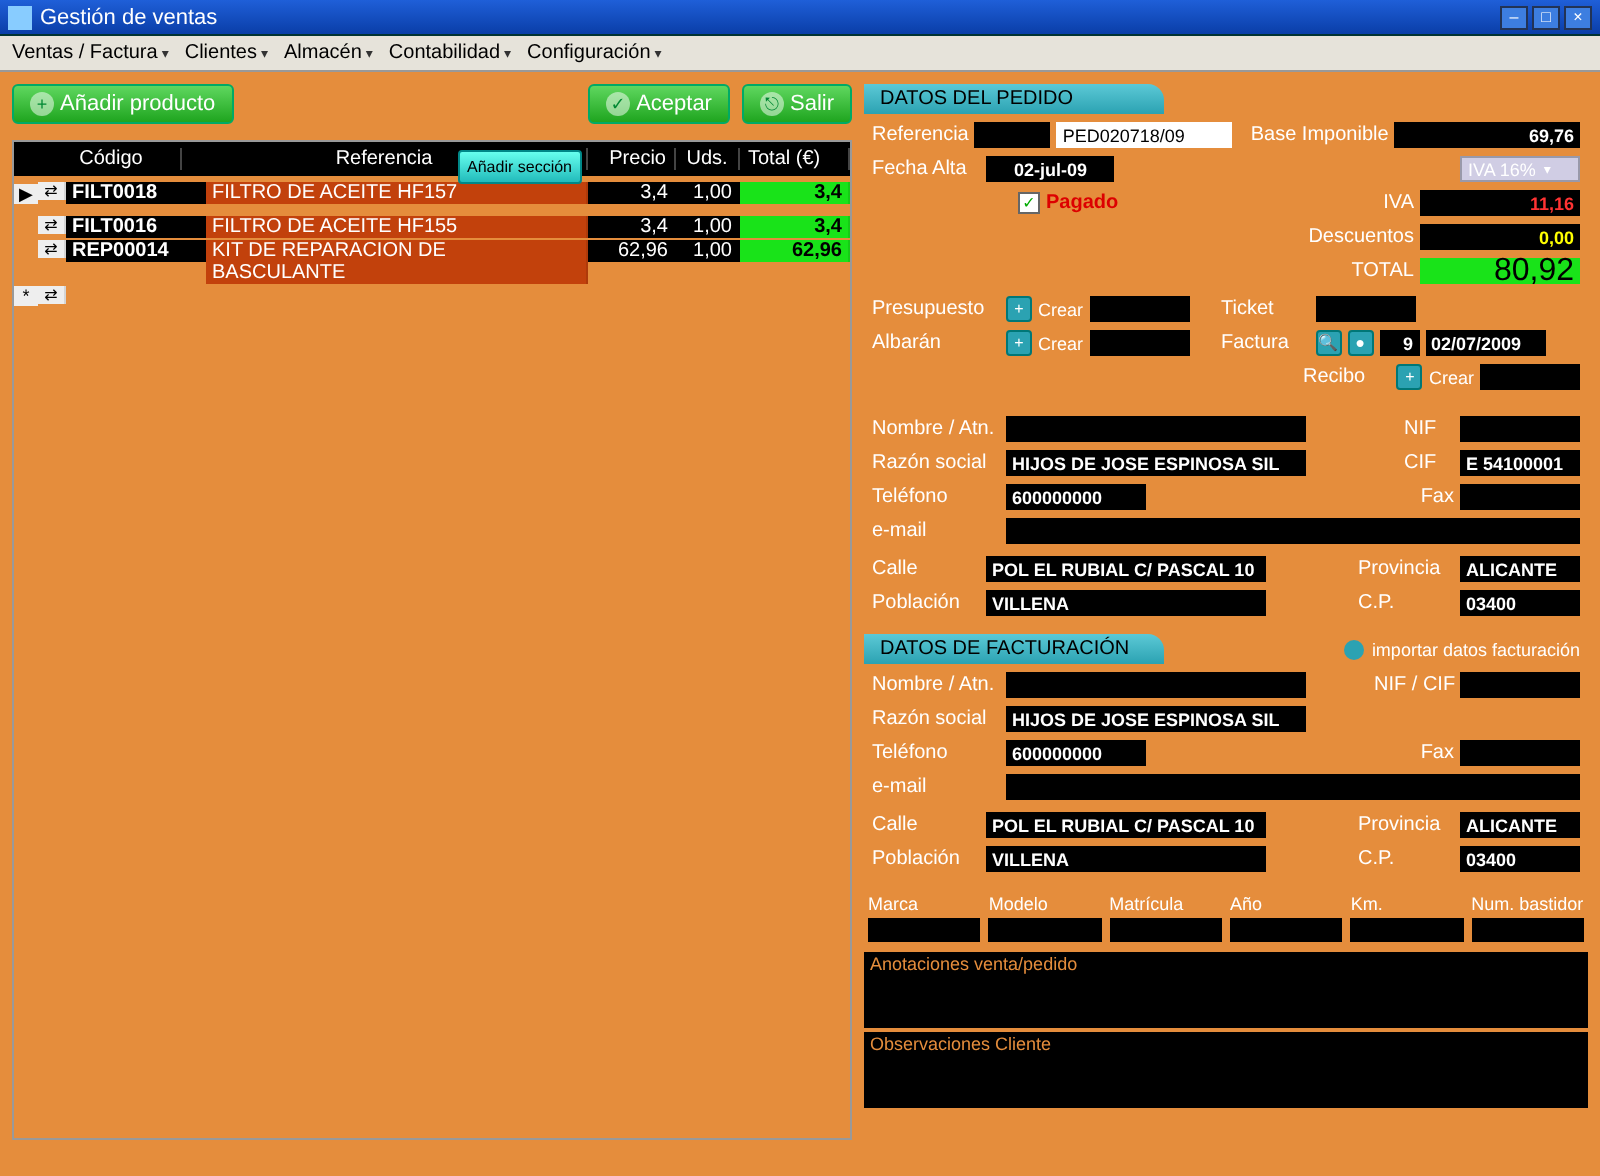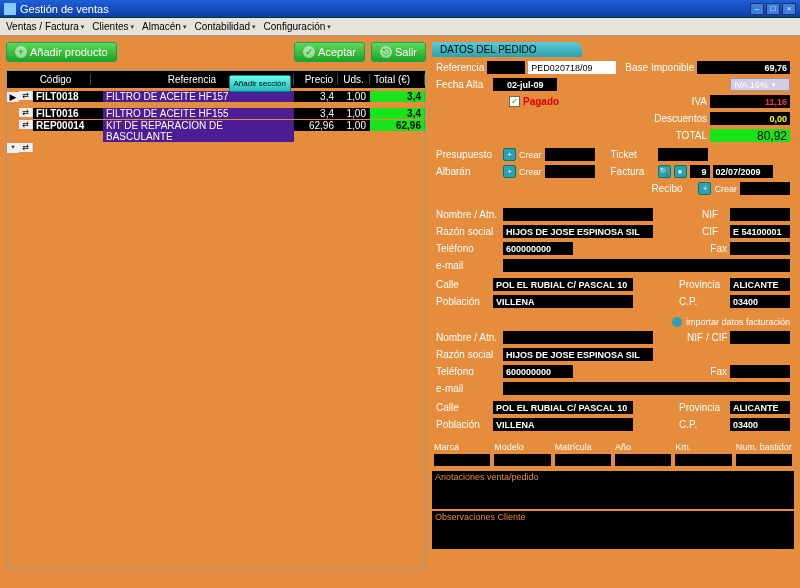--- a/index.html
+++ b/index.html
@@ -20,33 +20,33 @@
 .toprow .spacer { flex: 1; }
 .table { border: 1px solid #999; background: #e58d3c; height: 500px; }
 .thead { display: flex; background: #000; color: #fff; font-size: 10px; height: 17px; align-items: center; }
 .thead .th { padding: 0 4px; border-right: 1px solid #444; }
 .th0 { width: 14px; } .th1 { width: 70px; text-align: center; } .th2 { flex: 1; text-align: center; position: relative; } .th3 { width: 44px; text-align: right; } .th4 { width: 32px; text-align: center; } .th5 { width: 55px; }
 .addsec { background: linear-gradient(#6fe,#2bb); color: #000; border: 1px solid #088; border-radius: 2px; font-size: 8px; padding: 0 4px; position: absolute; right: 2px; top: 1px; height: 17px; }
 .trow { display: flex; height: 17px; align-items: center; font-size: 10px; }
 .trow .td { padding: 0 3px; border-right: 1px solid rgba(0,0,0,.1); height: 100%; display: flex; align-items: center; }
 .td0 { width: 14px; background: #eee; justify-content: center; color: #000; font-size: 8px; }
 .td1 { width: 70px; background: #000; color: #fff; font-weight: bold; }
-.td2 { flex: 1; background: #4c1d95; color: #fff; }
+.td2 { flex: 1; background: #c2410c; color: #fff; }
 .td3 { width: 44px; background: #000; color: #fff; justify-content: flex-end; }
 .td4 { width: 32px; background: #000; color: #fff; justify-content: flex-end; }
 .td5 { width: 55px; background: #19e319; color: #000; justify-content: flex-end; font-weight: bold; }
 .rowmark { width: 12px; color: #000; background: #eee; display: flex; align-items: center; justify-content: center; font-size: 9px; }
 .panel { margin-bottom: 3px; }
 .panel-h { background: linear-gradient(#5cc9d6,#2ba2b2); color: #000; font-size: 10px; height: 15px; display: flex; align-items: center; padding: 0 8px; border-radius: 0 8px 0 0; width: 150px; }
 .panel-b { padding: 3px 4px; font-size: 10px; color: #fff; }
 .frow { display: flex; align-items: center; gap: 3px; margin-bottom: 2px; min-height: 15px; }
 .lbl { color: #fff; font-size: 10px; white-space: nowrap; }
 .blk { background: #000000; color: #fff; height: 13px; padding: 0 3px; display: flex; align-items: center; font-size: 9px; overflow: hidden; font-weight: bold; }
 .whi { background: #fff; color: #000; height: 13px; padding: 0 3px; display: flex; align-items: center; font-size: 9px; }
-.grn { background: #19e319; color: #000; height: 13px; padding: 0 3px; display: flex; align-items: center; justify-content: flex-end; font-size: 12px; }
+.grn { background: #19e319; color: #000; height: 13px; padding: 0 3px; display: flex; align-items: center; justify-content: flex-end; font-size: 16px; }
 .red { color: #d00; font-weight: bold; }
 .ibtn { width: 13px; height: 13px; background: #2ba2b2; border: 1px solid #077; border-radius: 2px; display: flex; align-items: center; justify-content: center; font-size: 8px; color: #fff; }
 .check { width: 11px; height: 11px; background: #fff; border: 1px solid #666; display: flex; align-items: center; justify-content: center; font-size: 8px; color: #0a0; }
 .linkish { color: #fff; font-size: 9px; }
 .dot { width: 10px; height: 10px; background: #2ba2b2; border-radius: 50%; display: inline-block; }
 .sel { background: #d0cde4; height: 13px; font-size: 9px; padding: 0 3px; display: flex; align-items: center; border: 1px solid #99a; }
 .sel::after { content: "▾"; margin-left: 4px; font-size: 7px; }
 .notes { background: #000; height: 38px; margin-top: 2px; }
 .notes-h { color: #e58d3c; font-size: 9px; padding: 1px 3px; }
 .vehhead { display: flex; gap: 4px; padding: 2px 2px; font-size: 9px; color: #fff; }
@@ -275,20 +275,21 @@
             <span class="blk" style="width:140px">VILLENA</span>
             <span style="flex:1"></span>
             <span class="lbl" style="width:48px">C.P.</span>
             <span class="blk" style="width:60px">03400</span>
           </div>
       </div>
     </div>
 
     <div class="panel">
       <div style="display:flex;align-items:center">
+        <div class="panel-h">DATOS DE FACTURACIÓN</div>
         <span style="flex:1"></span>
         <span class="dot"></span>
         <span class="linkish" style="margin:0 4px">importar datos facturación</span>
       </div>
       <div class="panel-b">
         <div class="frow">
             <span class="lbl" style="width:64px">Nombre / Atn.</span>
             <span class="blk" style="width:150px"></span>
             <span style="flex:1"></span>
             <span class="lbl" style="width:40px">NIF / CIF</span>

